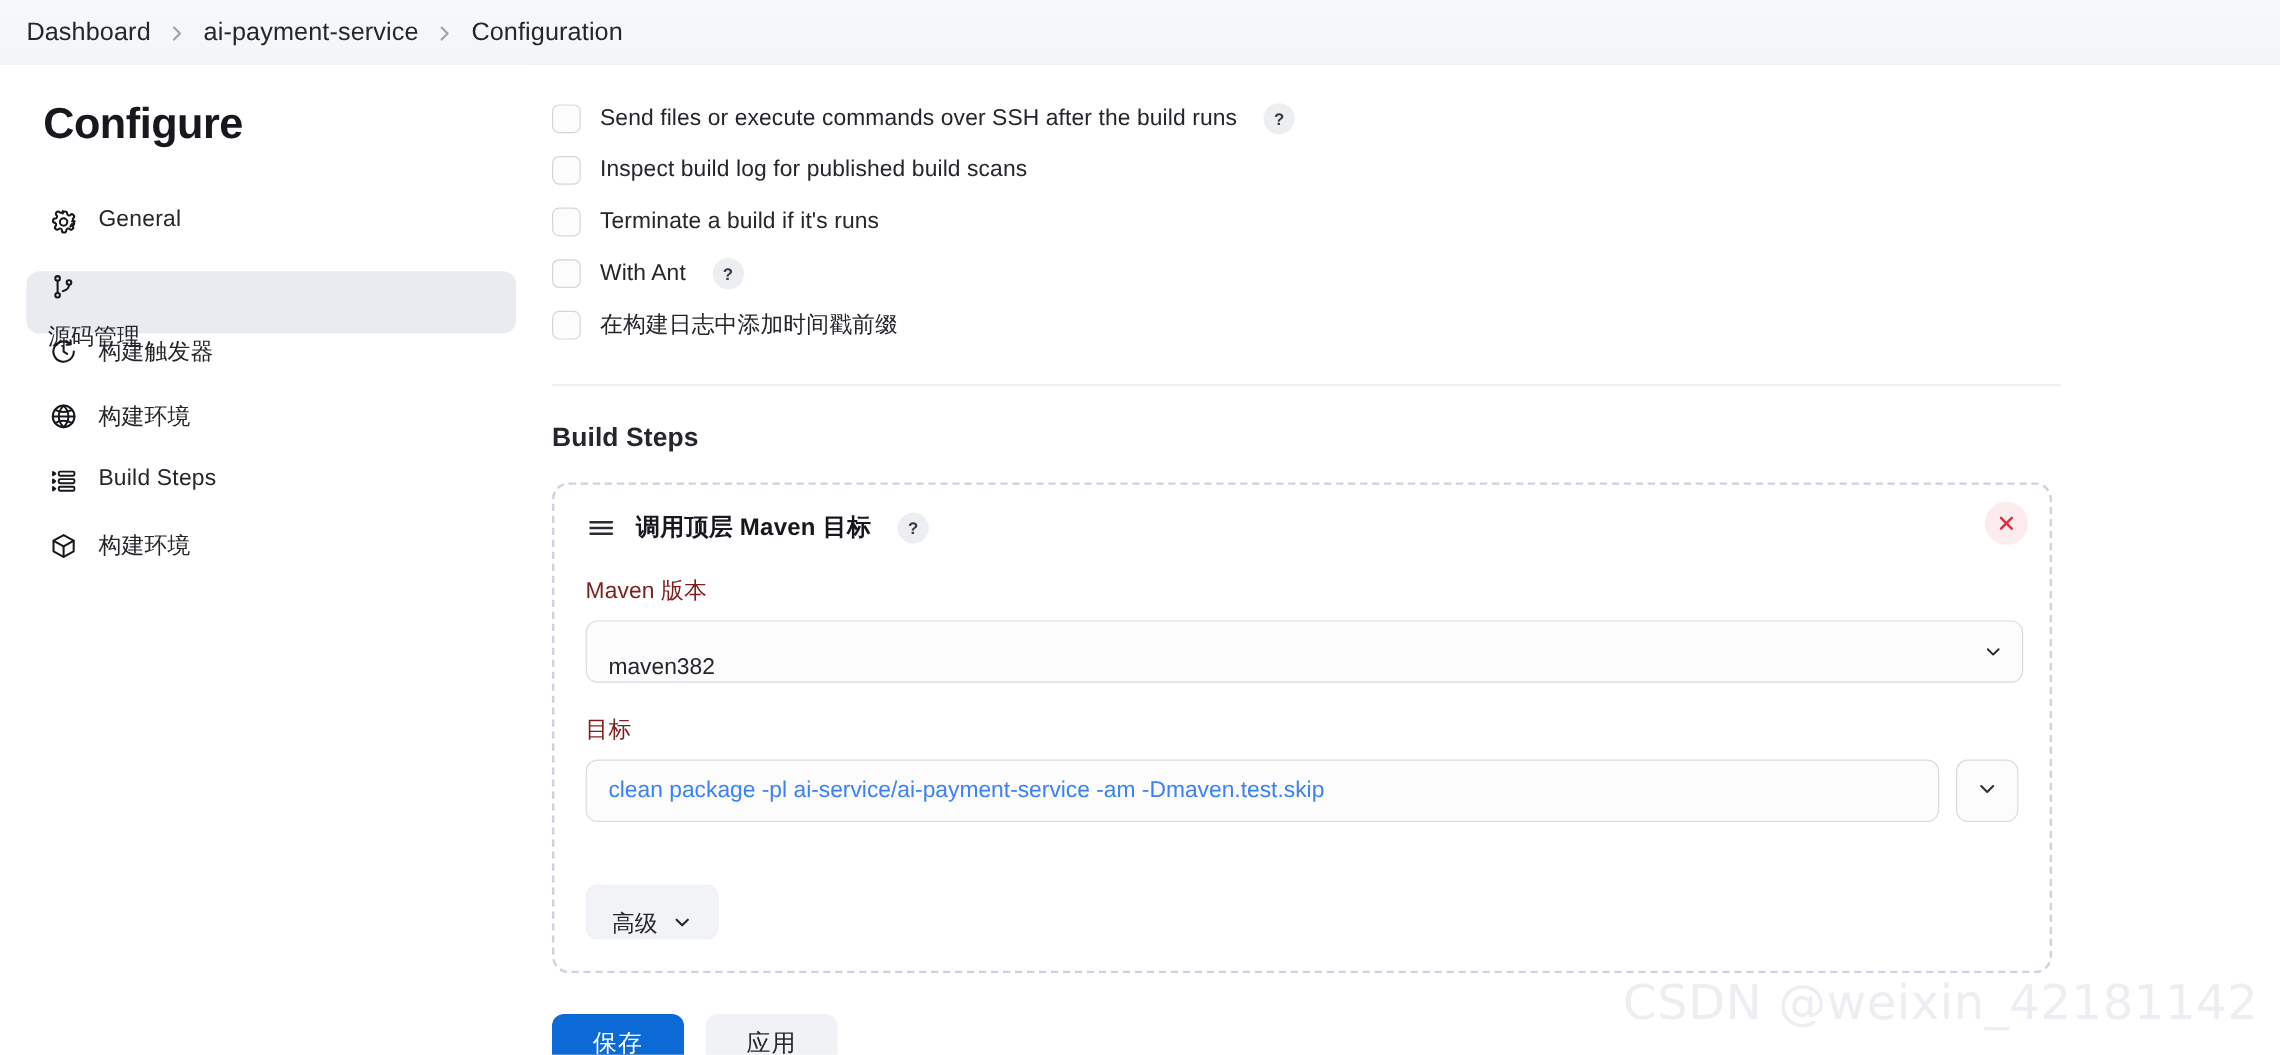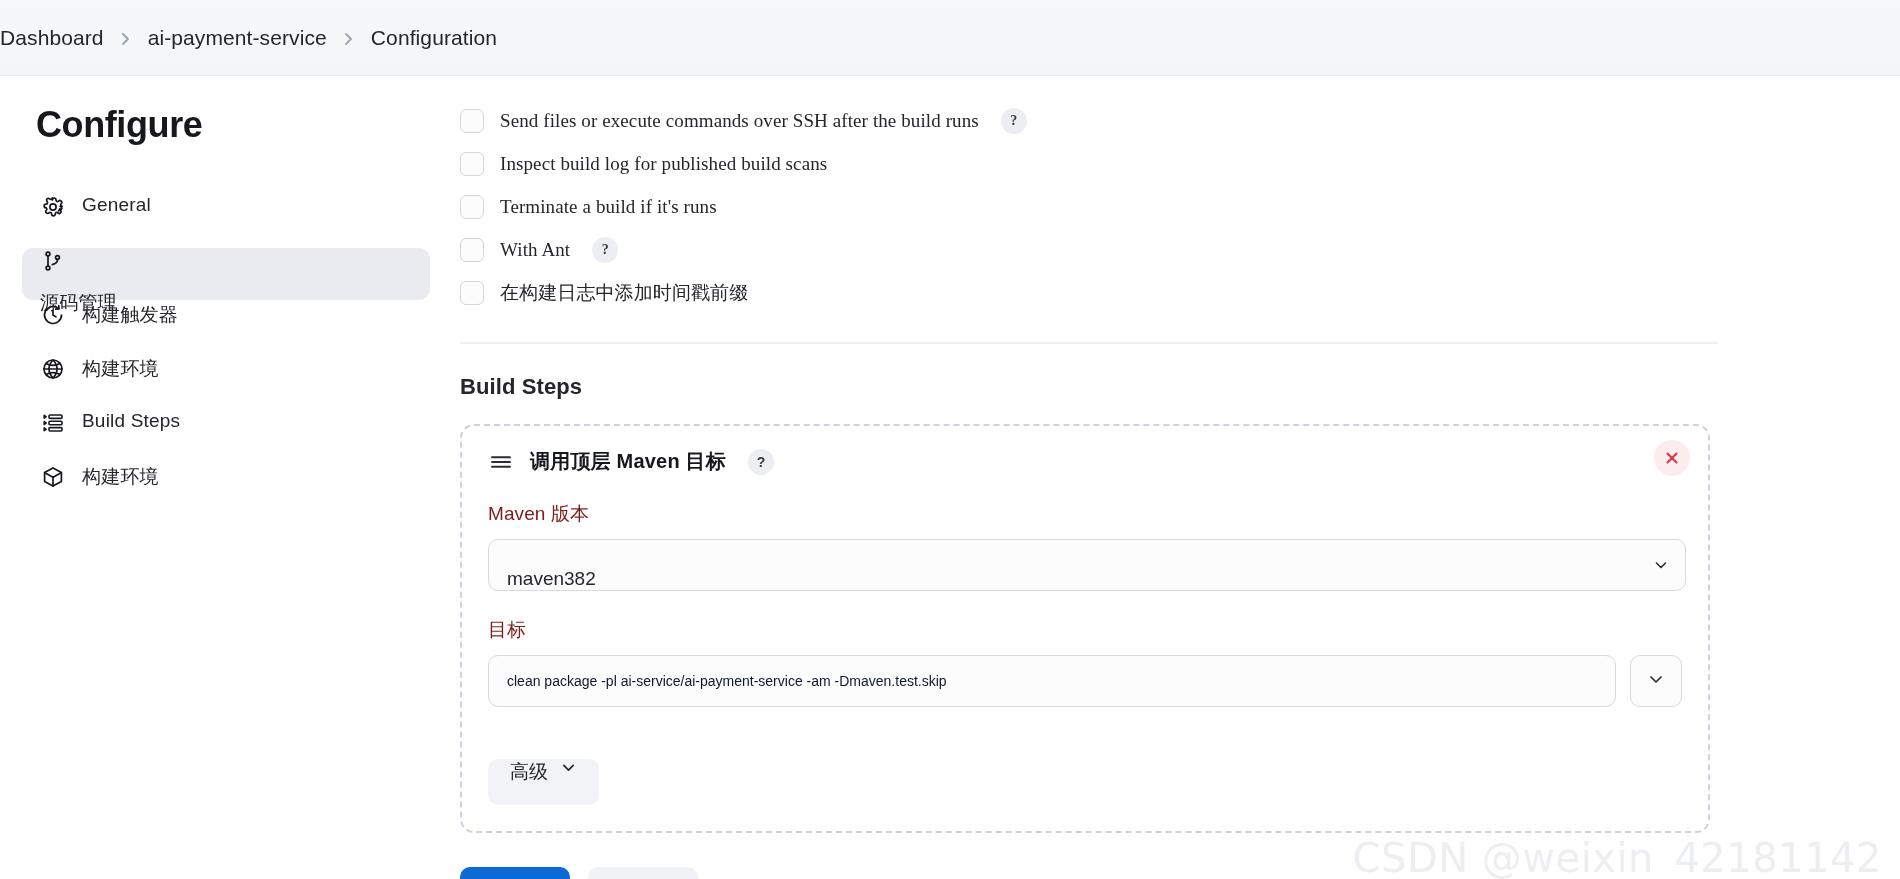--- a/index.html
+++ b/index.html
@@ -9,25 +9,26 @@
     height: 879px;
     overflow: hidden;
     background: #ffffff;
     font-family: "Liberation Sans", "DejaVu Sans", sans-serif;
     color: #1f1f1f;
     -webkit-font-smoothing: antialiased;
   }
 
   
   .breadcrumb-bar {
-    height: 76px;
+    height: 54px;
     background: linear-gradient(180deg,#f7f8fa 0%, #f4f5f7 100%);
     border-bottom: 1px solid #e9ebef;
     display: flex;
     align-items: center;
+    padding-left: 22px;
   }
   .crumb {
     font-size: 21px;
     color: #24262b;
     letter-spacing: .1px;
     white-space: nowrap;
   }
   .crumb.link { cursor: pointer; }
   .crumb-sep {
     margin: 0 16px;
@@ -97,21 +98,20 @@
   .content-inner { width: 1280px; }
 
   
   .check-list { padding-top: 6px; }
   .check-row {
     display: flex;
     align-items: center;
     gap: 16px;
     height: 42px;
     margin-bottom: 1px;
-    font-family: Liberation Serif, serif;
   }
   .cbox {
     width: 24px; height: 24px;
     flex: 0 0 24px;
     border: 1.6px solid #d2d6de;
     border-radius: 6px;
     background: #fcfcfd;
     cursor: pointer;
   }
   .check-label {
@@ -241,42 +241,42 @@
     height: 52px;
     border: 1.6px solid #d6dae3;
     border-radius: 10px;
     background: #fcfcfd;
     display: flex;
     align-items: center;
     padding: 0 18px;
     cursor: text;
   }
   .text-input .val {
-    font-size: 14px;
-    color: #0f172a;
+    font-size: 19px;
+    color: #3b82f6;
     white-space: nowrap;
     overflow: hidden;
   }
   .combo-btn {
     width: 52px; height: 52px;
     border: 1.6px solid #d6dae3;
     border-radius: 10px;
     background: #fcfcfd;
     display: flex;
     align-items: center;
     justify-content: center;
     cursor: pointer;
     color: #2a2d33;
     flex: 0 0 52px;
   }
 
   .adv-btn {
     margin-top: 26px;
     display: inline-flex;
-    align-items: flex-start;
+    align-items: flex-end;
     gap: 12px;
     height: 46px;
     padding: 0 22px;
     border-radius: 10px;
     background: #f2f3f6;
     cursor: pointer;
     color: #24262b;
     font-size: 19px;
   }
 

